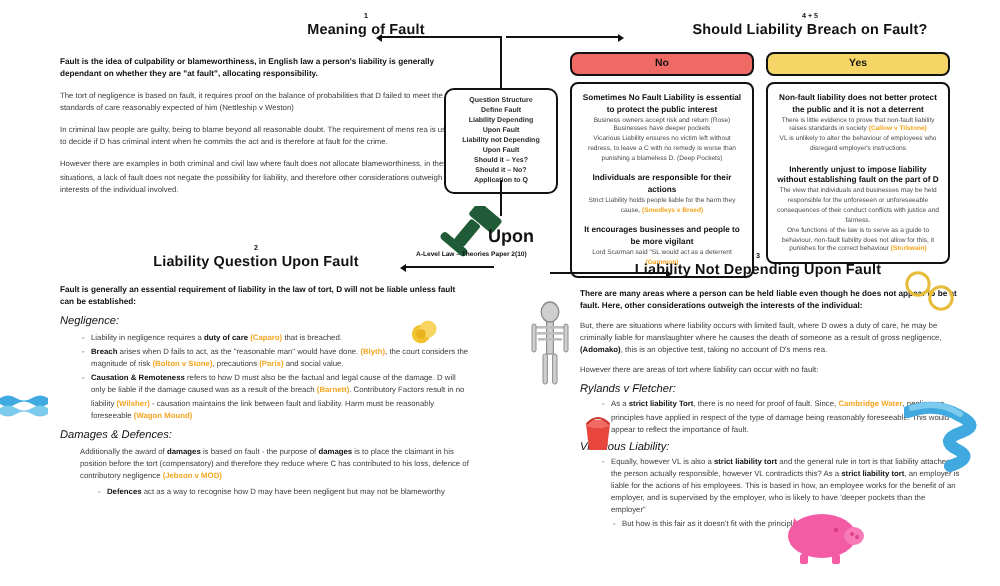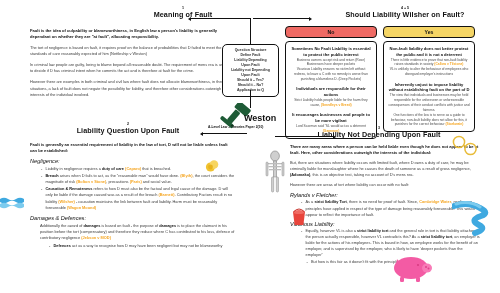--- a/index.html
+++ b/index.html
@@ -106,21 +106,21 @@
   <div class="vline" style="left:250px; top:90px; height:18px;"></div>
 
   <svg class="deco" style="left:218px; top:103px;" width="40" height="30" viewBox="0 0 40 30">
     <g fill="#1e5b36">
       <rect x="17" y="1.5" width="15.5" height="8.5" rx="1.6" transform="rotate(40 24.7 5.7)"></rect>
       <rect x="12.5" y="6.5" width="6.2" height="14" rx="1.3" transform="rotate(40 15.6 13.5)"></rect>
       <rect x="1" y="17" width="16" height="4.2" rx="2" transform="rotate(40 9 19.1)"></rect>
     </g>
   </svg>
   <div style="position:absolute; left:244px; top:113px;">
-    <div class="gavel-title">Weston</div>
+    <div class="gavel-title">Upon</div>
   </div>
   <div style="position:absolute; left:208px; top:125px;">
     <div class="gavel-sub">A-Level Law – Theories Paper 2(10)</div>
   </div>
 
   <div style="position:absolute; left:58px; top:122px; width:140px; text-align:center;">
     <div class="num">2</div>
     <div class="hdr">Liability Question Upon Fault</div>
   </div>
   <div class="arrow-head ah-left" style="left:200px; top:131.5px;"></div>
@@ -147,21 +147,21 @@
     <ellipse cx="5.5" cy="7" rx="2.4" ry="2.4" fill="#e8b31d"></ellipse>
   </svg>
 
   <svg class="deco" style="left:0px; top:196px;" width="26" height="14" viewBox="0 0 26 14">
     <path d="M0 3 q4 -2.5 8 0 t8 0 t8 0 v3 q-4 2.5 -8 0 t-8 0 t-8 0 z" fill="#3fa9e0"></path>
     <path d="M0 8 q4 -2.5 8 0 t8 0 t8 0 v3 q-4 2.5 -8 0 t-8 0 t-8 0 z" fill="#7ccbee"></path>
   </svg>
 
   <div style="position:absolute; left:320px; top:6px; width:170px; text-align:center;">
     <div class="num">4 + 5</div>
-    <div class="hdr">Should Liability Wilsher on Fault?</div>
+    <div class="hdr">Should Liability Breach on Fault?</div>
   </div>
   <div class="arrow-line" style="left:253px; top:18.3px; width:56px;"></div>
   <div class="arrow-head ah-right" style="left:309px; top:16.5px;"></div>
 
   <div class="ynbox" style="left:285px; top:26px; width:92px;">
     <div class="yn-cap" id="no-cap" style="background: rgb(239, 106, 100);">No</div>
     <div class="yn-body">
         <div class="yn-h">Sometimes No Fault Liability is essential to protect the public interest</div>
         <div class="yn-p"><span>Business owners accept risk and return (Rose)</span></div>
         <div class="yn-p"><span>Businesses have deeper pockets</span></div>

